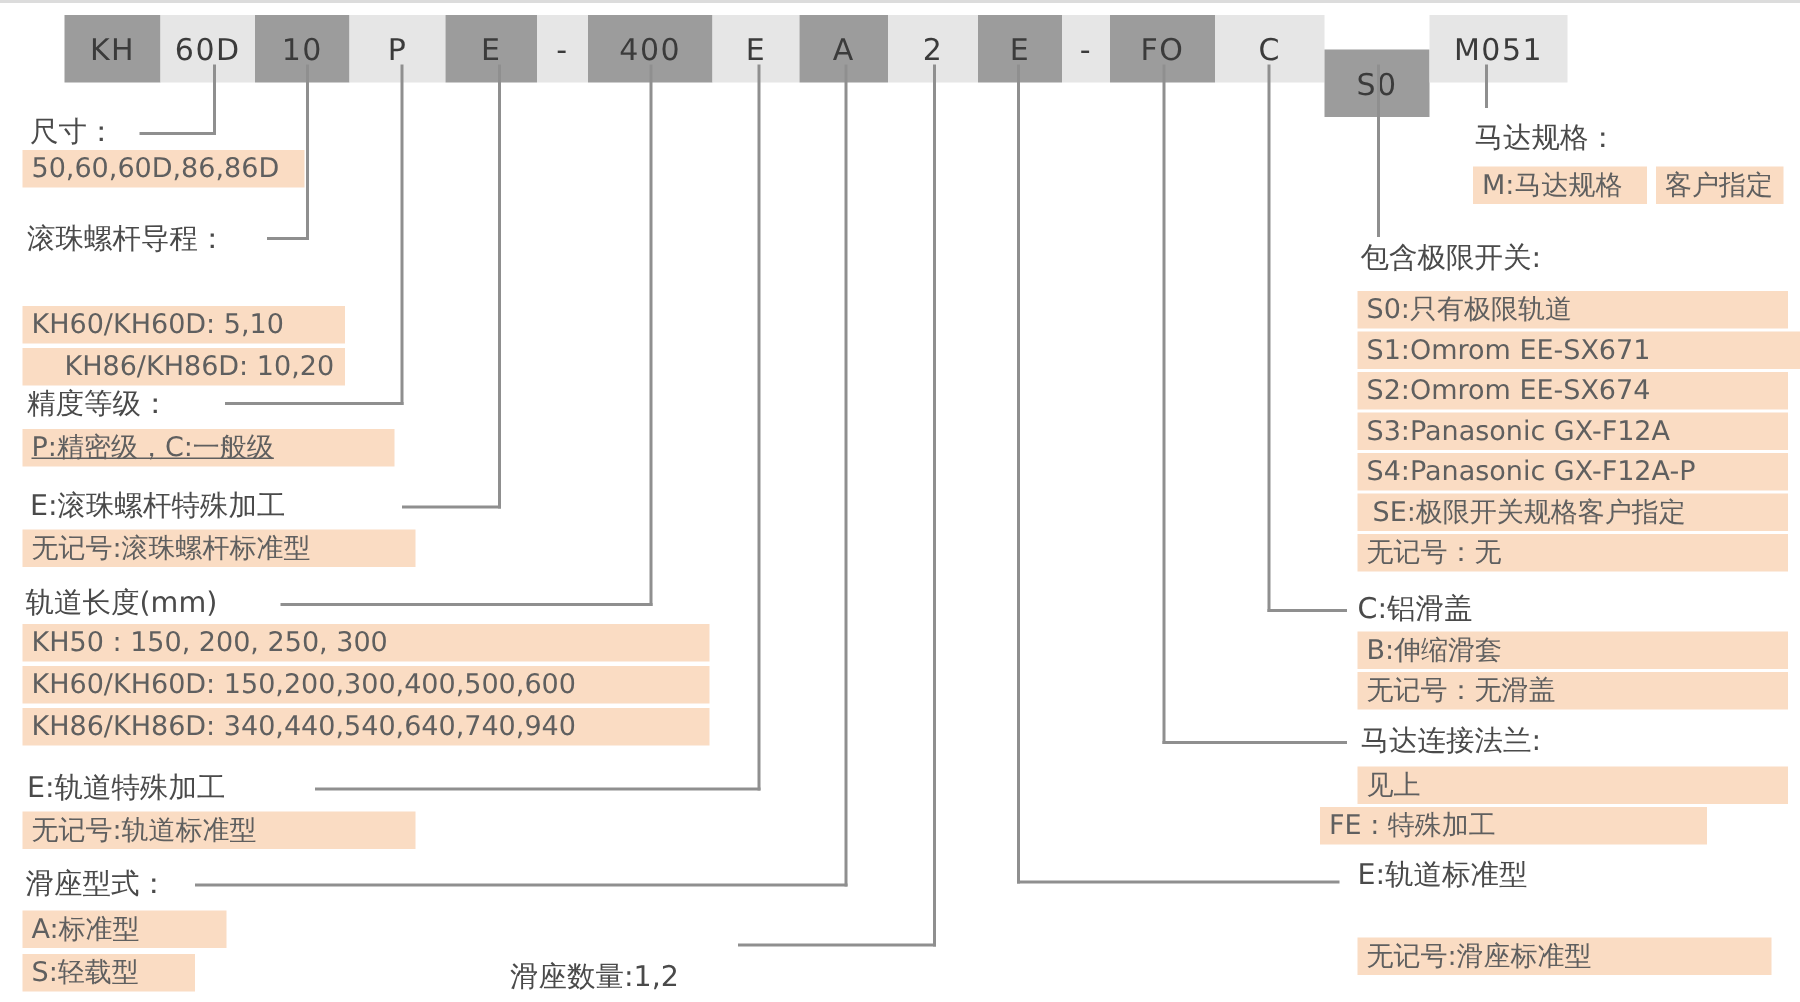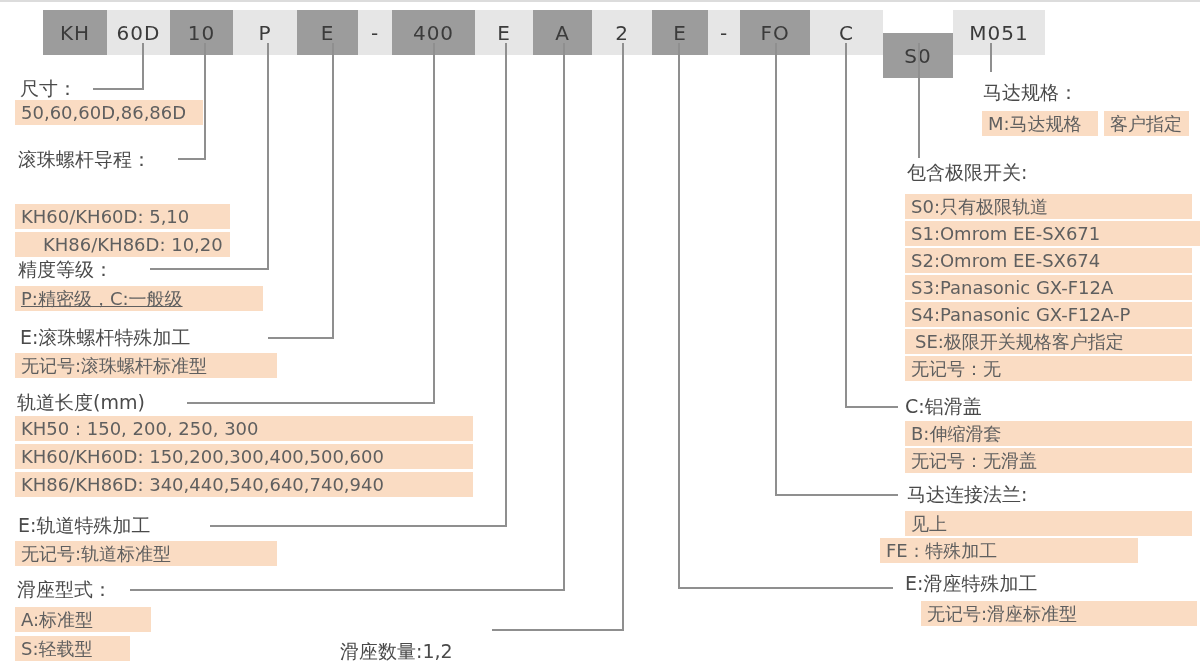--- a/index.html
+++ b/index.html
@@ -125,15 +125,15 @@
   <div class="row" style="left:905px;top:356px;width:287px;">无记号：无</div>
 
   <div class="lbl" style="left:905px;top:395px;">C:铝滑盖</div>
   <div class="row" style="left:905px;top:421px;width:287px;">B:伸缩滑套</div>
   <div class="row" style="left:905px;top:448px;width:287px;">无记号：无滑盖</div>
 
   <div class="lbl" style="left:907px;top:483px;">马达连接法兰:</div>
   <div class="row" style="left:905px;top:511px;width:287px;">见上</div>
   <div class="row" style="left:880px;top:538px;width:258px;">FE : 特殊加工</div>
 
-  <div class="lbl" style="left:905px;top:572px;">E:滑座特殊加工</div>
-  <div class="row" style="left:905px;top:601px;width:276px;margin-left:16px;">无记号:滑座标准型</div>
+  <div class="lbl" style="left:905px;top:572px;">E:轨道标准型</div>
+  <div class="row" style="left:905px;top:625px;width:276px;">无记号:滑座标准型</div>
 </div>
 
 </body></html>

